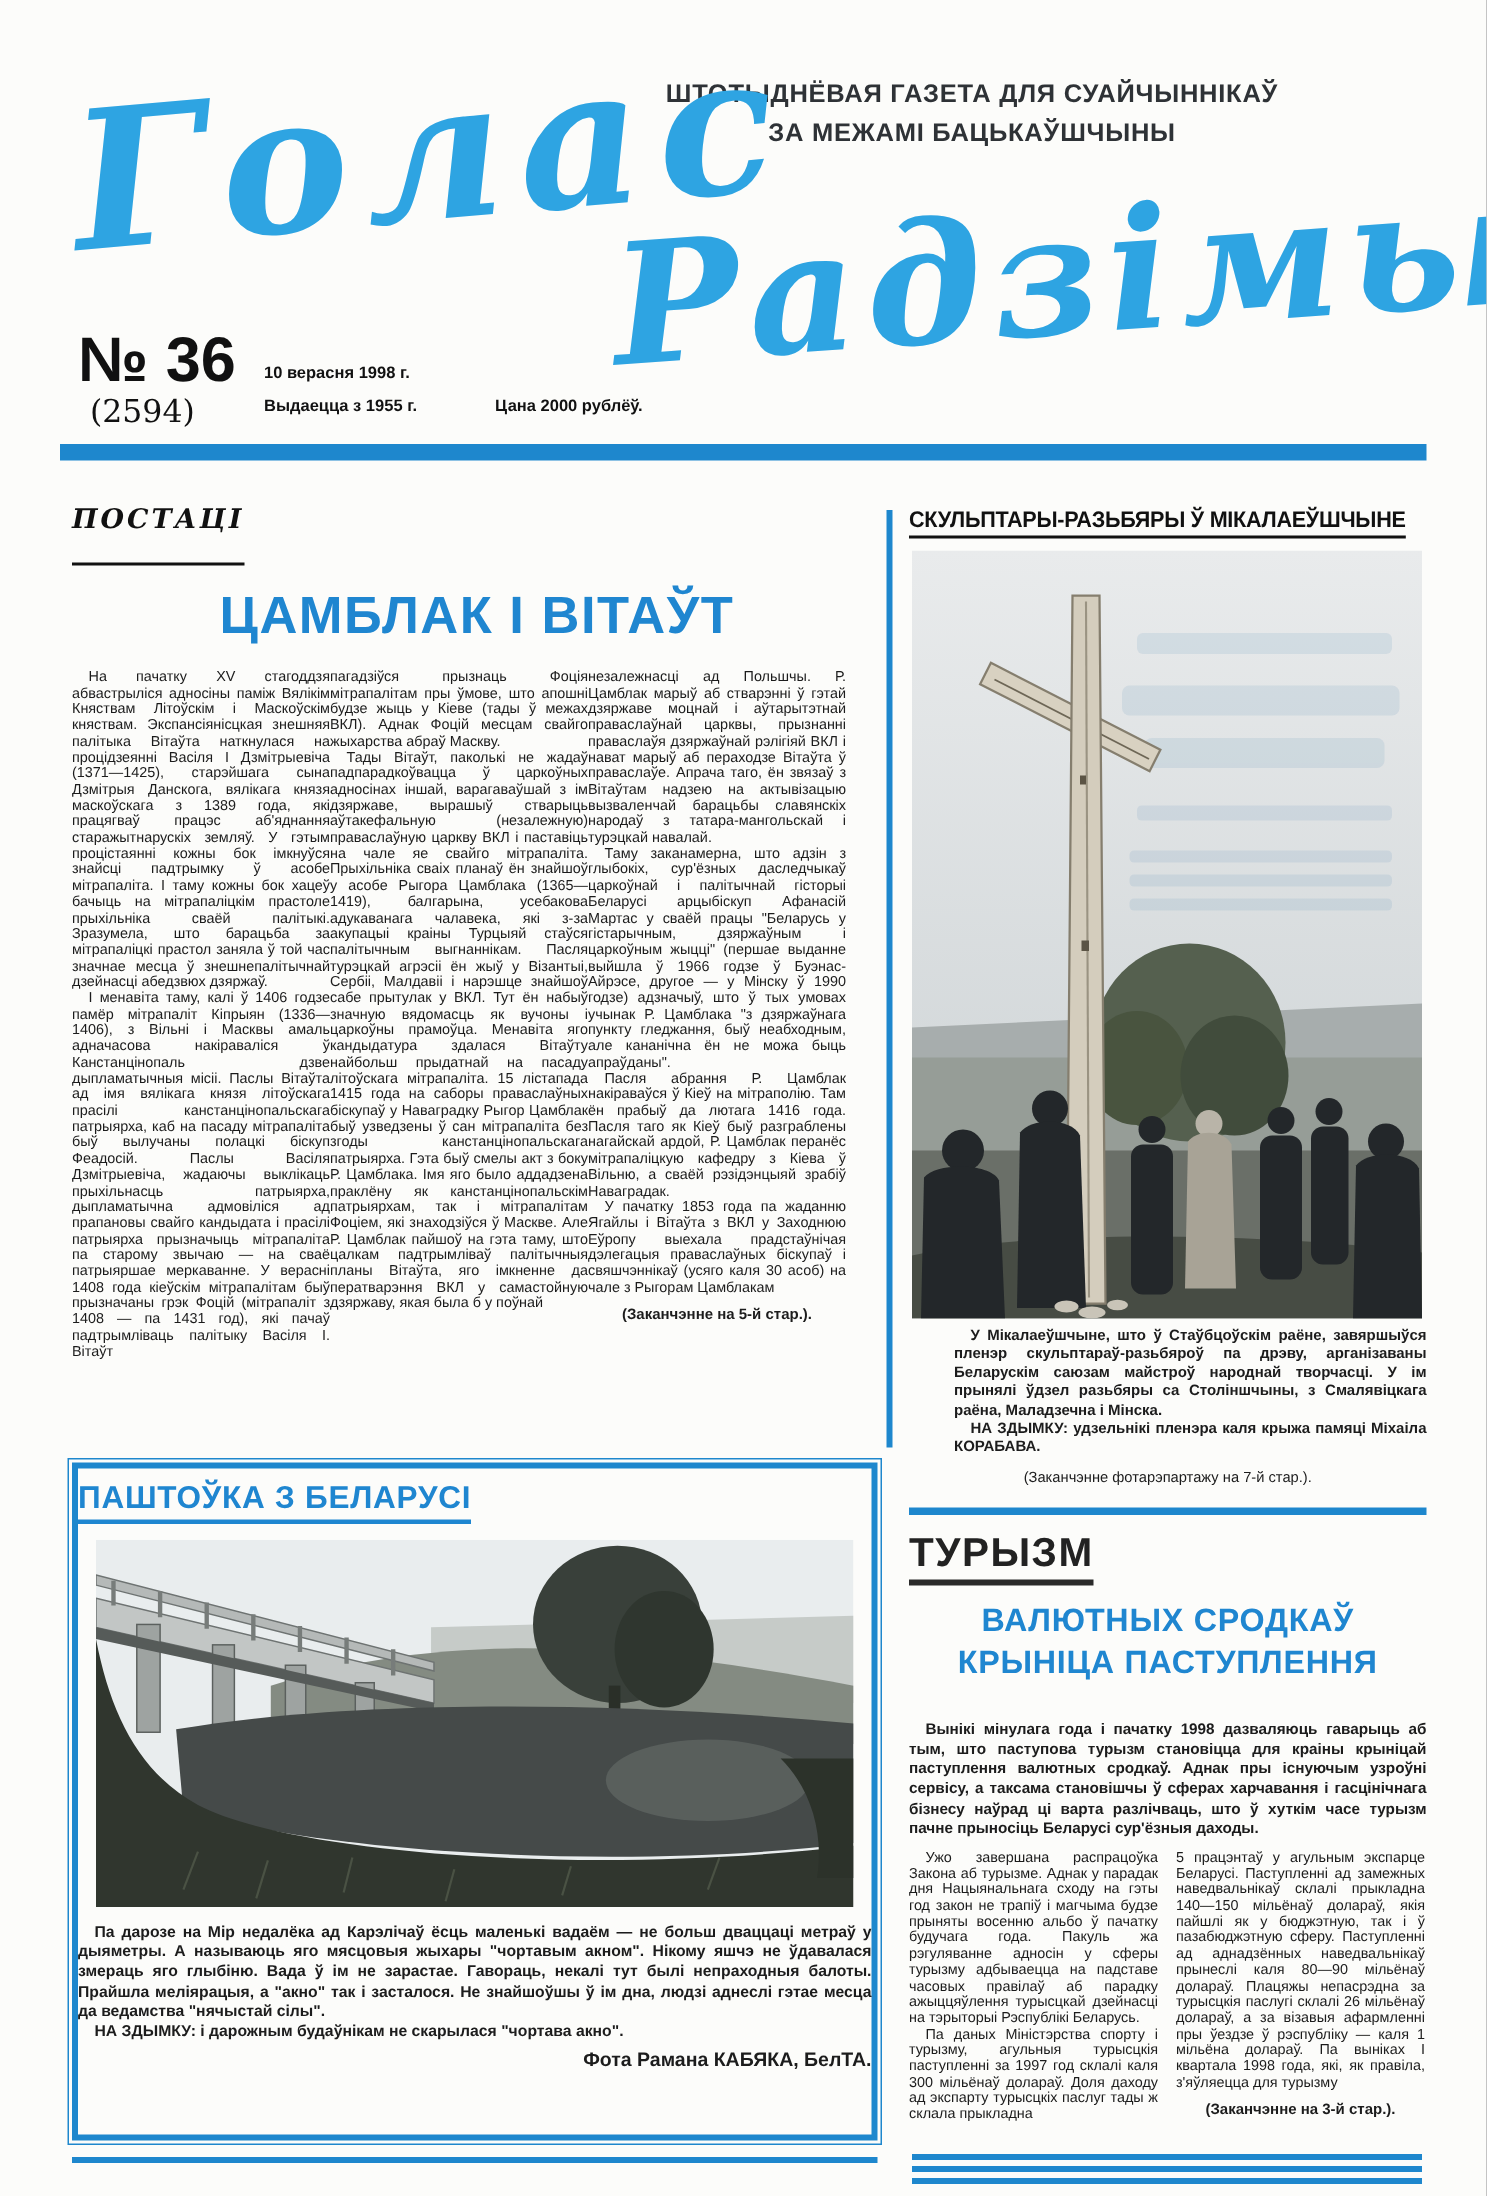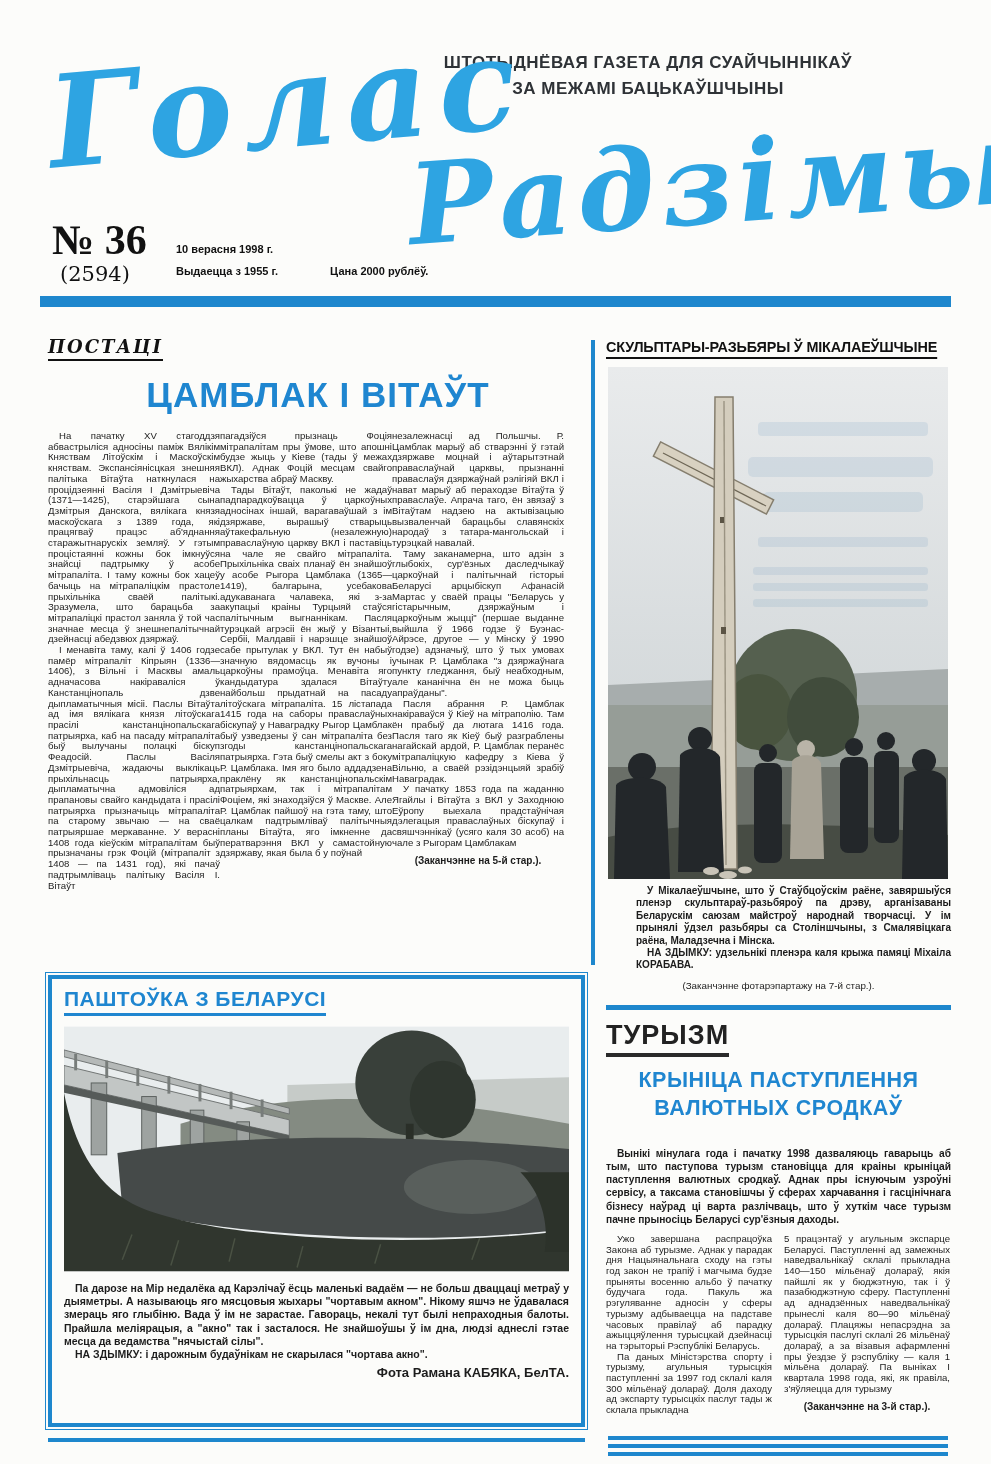--- a/index.html
+++ b/index.html
@@ -14,35 +14,35 @@
 
   
   .tagline{position:absolute;left:408px;top:50px;width:480px;text-align:center;
            font-weight:bold;font-size:17px;line-height:1.5;color:#2e3236;letter-spacing:.5px;}
   .logo-w1{position:absolute;left:48px;top:38px;font-family:"DejaVu Serif",serif;
            font-style:italic;font-weight:bold;font-size:128px;color:var(--logo-blue);
            transform:rotate(-5deg);letter-spacing:10px;line-height:1;}
   .logo-w2{position:absolute;left:408px;top:128px;font-family:"DejaVu Serif",serif;
            font-style:italic;font-weight:bold;font-size:112px;color:var(--logo-blue);
            transform:rotate(-4deg);letter-spacing:6px;line-height:1;}
-  .issue-no{position:absolute;left:52px;top:216px;font-family:Liberation Serif, serif;
+  .issue-no{position:absolute;left:52px;top:216px;font-family:Liberation Sans, sans-serif;
             font-weight:bold;font-size:42px;color:#111;}
   .issue-total{position:absolute;left:60px;top:262px;font-family:"DejaVu Serif",serif;
             font-size:21px;color:#111;}
   .mh-small{position:absolute;font-size:11px;font-weight:bold;color:#111;}
   .mh-date{left:176px;top:243px;}
   .mh-since{left:176px;top:265px;}
   .mh-price{left:330px;top:265px;}
   .blue-bar{position:absolute;left:40px;top:296px;width:911px;height:11px;background:var(--accent);}
 
   
   .article{position:absolute;left:48px;top:336px;width:540px;}
   .sec-label{display:inline-block;font-family:"DejaVu Serif",serif;font-style:italic;
              font-weight:bold;font-size:18px;letter-spacing:2px;border-bottom:2px solid #111;
-             padding-bottom:2px;color:#111;}
+             padding-bottom:18px;color:#111;}
   .art-headline{text-align:center;font-size:35px;font-weight:bold;color:var(--headline-blue);
                 letter-spacing:1px;margin:14px 0 16px 40px;width:460px;}
   .cols3{display:flex;}
   .cols3 .col{width:172px;}
   .para{margin:0;font-size:9.6px;line-height:10.7px;text-align:justify;text-indent:11px;}
   .para.ni{text-indent:0;}
   .para.fin{font-weight:bold;text-indent:0;text-align:center;margin-top:8px;font-size:10px;}
   .vrule{position:absolute;left:591px;top:340px;width:4px;height:625px;background:var(--accent);}
 
   
@@ -61,21 +61,21 @@
                  line-height:1.3;margin:10px 0 10px;letter-spacing:.5px;}
   .tour-lead .para{font-weight:bold;font-size:10.2px;line-height:13.2px;margin-top:24px;}
   .cols2{display:flex;gap:12px;margin-top:8px;}
   .cols2 .col{width:166px;}
   .stripes{position:absolute;left:608px;top:1436px;width:340px;}
   .stripes div{height:4px;background:var(--accent);margin-bottom:4px;}
 
   
   .postcard{position:absolute;left:48px;top:975px;width:537px;height:452px;
             border:4px solid var(--accent);outline:1px solid var(--accent);outline-offset:2px;
-            box-sizing:border-box;padding:8px 12px;background:#fcfcfa;}
+            box-sizing:border-box;padding:8px 0;background:#fcfcfa;}
   .pc-title{display:inline-block;color:var(--headline-blue);font-weight:bold;font-size:21px;
             border-bottom:3px solid var(--headline-blue);padding-bottom:2px;letter-spacing:.5px;}
   .photo-pond{display:block;margin:8px auto 8px;}
   .pc-cap .para{font-weight:bold;font-size:10.5px;line-height:13.2px;}
   .pc-credit{font-weight:bold;font-size:13px;text-align:right;margin-top:4px;}
   .under-stripe{position:absolute;left:48px;top:1438px;width:537px;height:4px;background:var(--accent);}
 </style>
 </head>
 <body>
 
@@ -181,22 +181,22 @@
     <div class="cap">
         <p class="para">У Мікалаеўшчыне, што ў Стаўбцоўскім раёне, завяршыўся пленэр скульптараў-разьбяроў па дрэву, арганізаваны Беларускім саюзам майстроў народнай творчасці. У ім прынялі ўдзел разьбяры са Століншчыны, з Смалявіцкага раёна, Маладзечна і Мінска.</p>
         <p class="para">НА ЗДЫМКУ: удзельнікі пленэра каля крыжа памяці Міхаіла КОРАБАВА.</p>
       </div>
     <div class="contin">(Заканчэнне фотарэпартажу на 7-й стар.).</div>
 
     <div class="sec-div"></div>
 
     <span class="tour-label">ТУРЫЗМ</span>
     <div class="tour-headline">
+      <div>ВАЛЮТНЫХ СРОДКАЎ</div>
       <div>КРЫНІЦА ПАСТУПЛЕННЯ</div>
-      <div>ВАЛЮТНЫХ СРОДКАЎ</div>
     </div>
     <div class="tour-lead">
         <p class="para">Вынікі мінулага года і пачатку 1998 дазваляюць гаварыць аб тым, што паступова турызм становіцца для краіны крыніцай паступлення валютных сродкаў. Аднак пры існуючым узроўні сервісу, а таксама становішчы ў сферах харчавання і гасцінічнага бізнесу наўрад ці варта разлічваць, што ў хуткім часе турызм пачне прыносіць Беларусі сур'ёзныя даходы.</p>
       </div>
     <div class="cols2">
       <div class="col">
           <p class="para">Ужо завершана распрацоўка Закона аб турызме. Аднак у парадак дня Нацыянальнага сходу на гэты год закон не трапіў і магчыма будзе прыняты восенню альбо ў пачатку будучага года. Пакуль жа рэгуляванне адносін у сферы турызму адбываецца на падставе часовых правілаў аб парадку ажыццяўлення турысцкай дзейнасці на тэрыторыі Рэспублікі Беларусь.</p>
           <p class="para">Па даных Міністэрства спорту і турызму, агульныя турысцкія паступленні за 1997 год склалі каля 300 мільёнаў долараў. Доля даходу ад экспарту турысцкіх паслуг тады ж склала прыкладна</p>
         </div>
       <div class="col">

